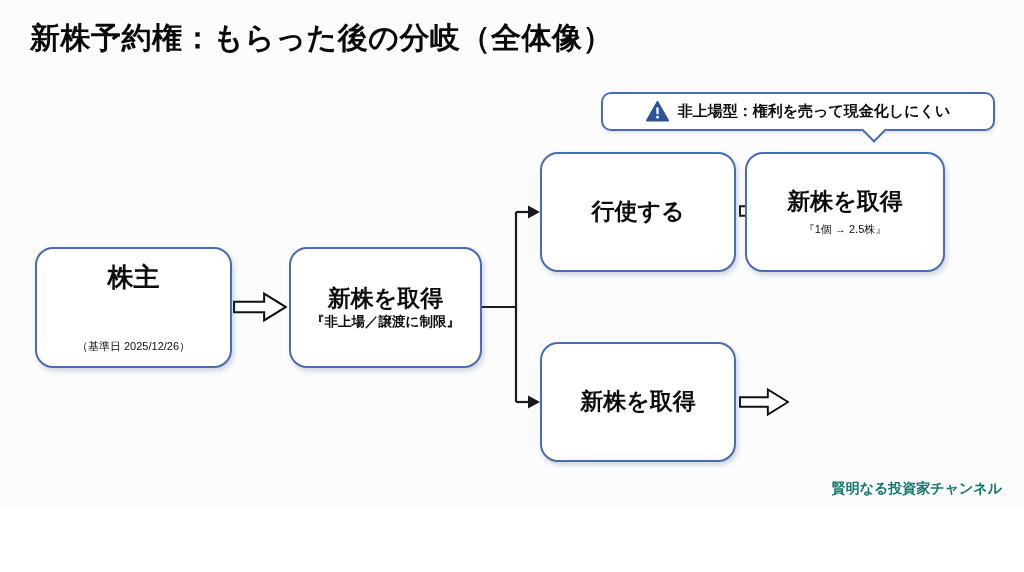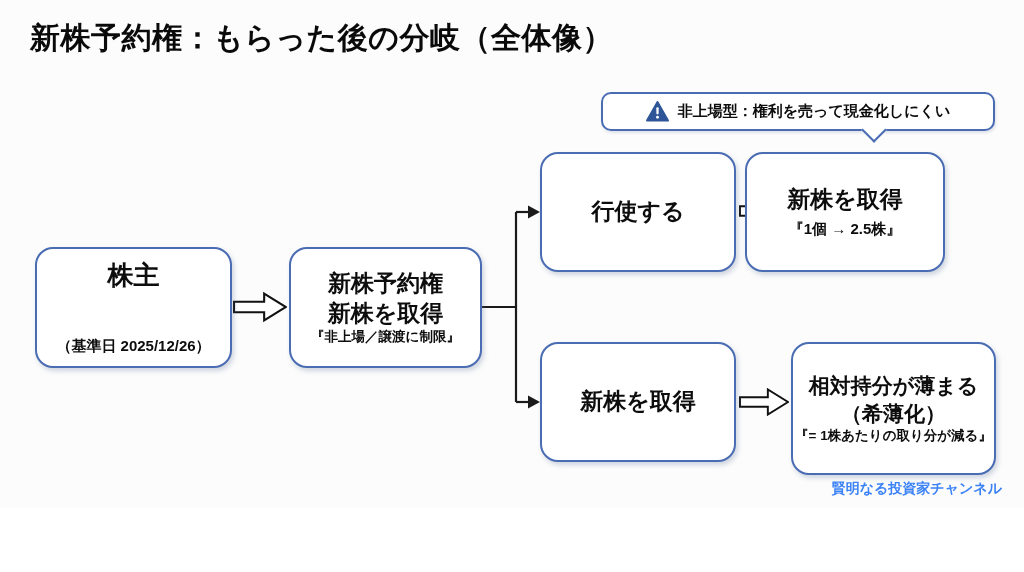--- a/index.html
+++ b/index.html
@@ -64,21 +64,21 @@
     display: flex;
     flex-direction: column;
     align-items: center;
     justify-content: center;
     text-align: center;
     box-shadow: 2px 3px 5px rgba(90,110,150,0.28);
   }
   .node .line-xl { font-size: 26px; font-weight: 800; line-height: 1.25; }
   .node .line-lg { font-size: 23px; font-weight: 800; line-height: 1.3; }
   .node .line-md { font-size: 21px; font-weight: 800; line-height: 1.3; }
-  .node .line-sm { font-size: 15px; font-weight: 700; margin-top: 5px; }
+  .node .line-sm { font-size: 11px; font-weight: 400; margin-top: 5px; }
   .node .line-xs { font-size: 13.5px; font-weight: 700; }
 
   .pos-shareholder { left: 35px;  top: 247px; width: 197px; height: 121px; gap: 40px; }
   .pos-grant       { left: 289px; top: 247px; width: 193px; height: 121px; }
   .pos-exercise    { left: 540px; top: 152px; width: 196px; height: 120px; }
   .pos-acquire     { left: 745px; top: 152px; width: 200px; height: 120px; }
   .pos-noexercise  { left: 540px; top: 342px; width: 196px; height: 120px; }
   .pos-dilution    { left: 791px; top: 342px; width: 205px; height: 133px; }
 
   
@@ -93,21 +93,21 @@
   .arrow-2 { left: 739px; top: 196px; width: 50px; height: 30px; }
   .arrow-3 { left: 739px; top: 387px; width: 50px; height: 30px; }
 
   
   .footer {
     position: absolute;
     right: 22px;
     bottom: 10px;
     font-size: 14px;
     font-weight: 600;
-    color: #3b82f6;
+    color: #0f766e;
   }
 </style>
 </head>
 <body>
 
 <div class="canvas">
 
   <h1 class="title">新株予約権：もらった後の分岐（全体像）</h1>
 
   <div class="callout">
@@ -140,39 +140,33 @@
   <svg class="block-arrow arrow-3" viewBox="0 0 52 30">
     <polygon points="1,10 30,10 30,2 51,15 30,28 30,20 1,20" fill="#ffffff" stroke="#111111" stroke-width="2"></polygon>
   </svg>
 
   <div class="node pos-shareholder">
     <span class="line-xl">株主</span>
     <span class="line-sm">（基準日 2025/12/26）</span>
   </div>
 
   <div class="node pos-grant">
-    <span class="line-lg">新株予約権</span>
     <span class="line-lg">新株を取得</span>
     <span class="line-xs">『非上場／譲渡に制限』</span>
   </div>
 
   <div class="node pos-exercise">
     <span class="line-lg">行使する</span>
   </div>
 
   <div class="node pos-acquire">
     <span class="line-lg">新株を取得</span>
     <span class="line-sm">『1個 → 2.5株』</span>
   </div>
 
   <div class="node pos-noexercise">
     <span class="line-lg">新株を取得</span>
   </div>
 
-  <div class="node pos-dilution">
-    <span class="line-md">相対持分が薄まる</span>
-    <span class="line-md">（希薄化）</span>
-    <span class="line-xs">『= 1株あたりの取り分が減る』</span>
-  </div>
 
   <div class="footer">賢明なる投資家チャンネル</div>
 
 </div>
 
 </body></html>

